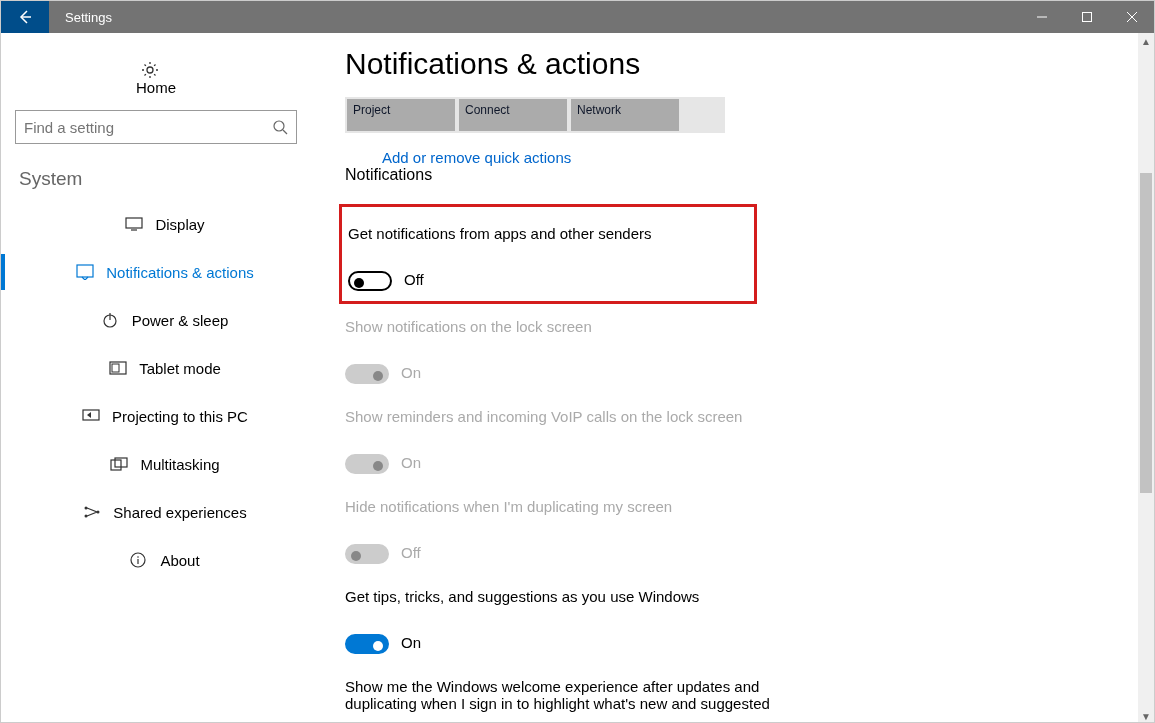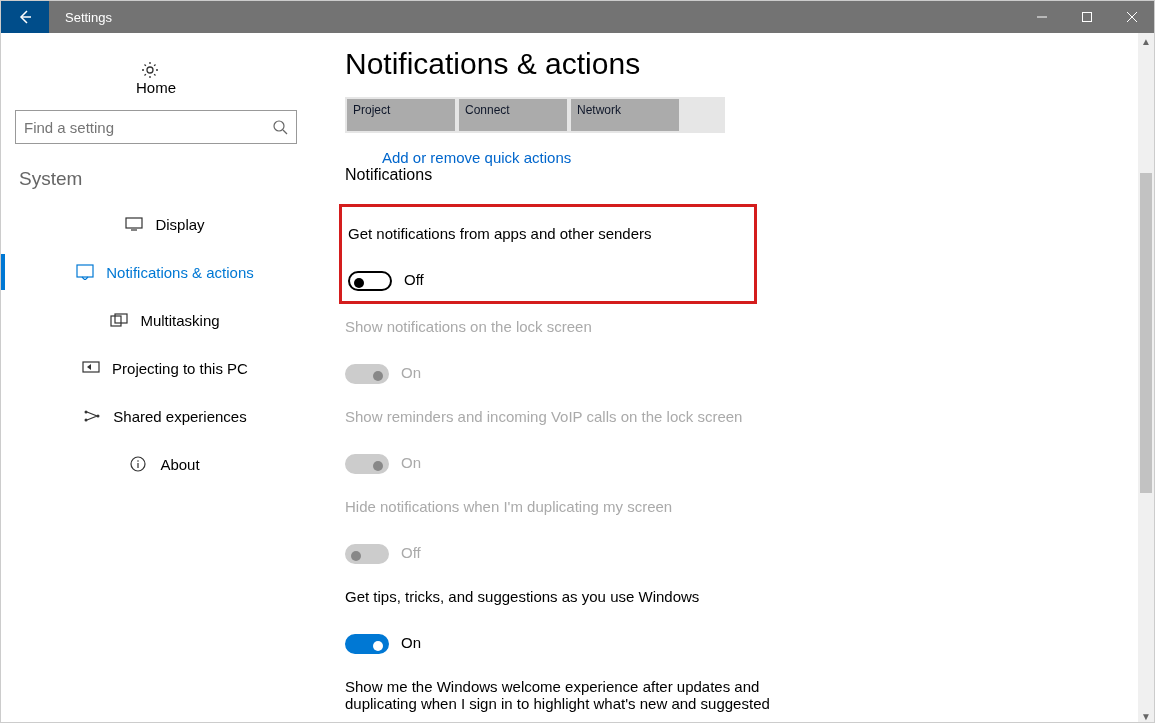--- a/index.html
+++ b/index.html
@@ -292,35 +292,53 @@
       <span class="icon-slot">
           <svg width="18" height="16" viewBox="0 0 18 16">
             <rect x="1" y="1" width="16" height="12" stroke="#0078d4" stroke-width="1.2" fill="none"></rect>
             <path d="M6 13l3 3 3-3" stroke="#0078d4" stroke-width="1.2" fill="none"></path>
           </svg>
         </span>
       <span class="label">Notifications &amp; actions</span>
     </div>
     <div class="nav-item">
       <span class="icon-slot">
+          <svg width="16" height="16" viewBox="0 0 16 16">
+            <circle cx="8" cy="9" r="6" stroke="#333" stroke-width="1.2" fill="none"></circle>
+            <path d="M8 1v7" stroke="#333" stroke-width="1.2"></path>
+          </svg>
+        </span>
+      <span class="label">Power &amp; sleep</span>
+    </div>
+    <div class="nav-item">
+      <span class="icon-slot">
+          <svg width="18" height="14" viewBox="0 0 18 14">
+            <rect x="1" y="1" width="16" height="12" stroke="#333" stroke-width="1.2" fill="none"></rect>
+            <rect x="3" y="3" width="7" height="8" stroke="#333" stroke-width="1" fill="none"></rect>
+          </svg>
+        </span>
+      <span class="label">Tablet mode</span>
+    </div>
+    <div class="nav-item">
+      <span class="icon-slot">
+          <svg width="18" height="14" viewBox="0 0 18 14">
+            <rect x="1" y="1" width="16" height="10" stroke="#333" stroke-width="1.2" fill="none"></rect>
+            <path d="M5 6l4-3v6z" fill="#333"></path>
+          </svg>
+        </span>
+      <span class="label">Projecting to this PC</span>
+    </div>
+    <div class="nav-item">
+      <span class="icon-slot">
           <svg width="18" height="14" viewBox="0 0 18 14">
             <rect x="1" y="3" width="10" height="10" stroke="#333" stroke-width="1.2" fill="none"></rect>
             <rect x="5" y="1" width="12" height="9" stroke="#333" stroke-width="1.2" fill="none"></rect>
           </svg>
         </span>
       <span class="label">Multitasking</span>
-    </div>
-    <div class="nav-item">
-      <span class="icon-slot">
-          <svg width="18" height="14" viewBox="0 0 18 14">
-            <rect x="1" y="1" width="16" height="10" stroke="#333" stroke-width="1.2" fill="none"></rect>
-            <path d="M5 6l4-3v6z" fill="#333"></path>
-          </svg>
-        </span>
-      <span class="label">Projecting to this PC</span>
     </div>
     <div class="nav-item">
       <span class="icon-slot">
           <svg width="18" height="16" viewBox="0 0 18 16">
             <path d="M4 4l10 4-10 4" stroke="#333" stroke-width="1.2" fill="none"></path>
             <circle cx="3" cy="4" r="1.5" fill="#333"></circle>
             <circle cx="15" cy="8" r="1.5" fill="#333"></circle>
             <circle cx="3" cy="12" r="1.5" fill="#333"></circle>
           </svg>
         </span>

